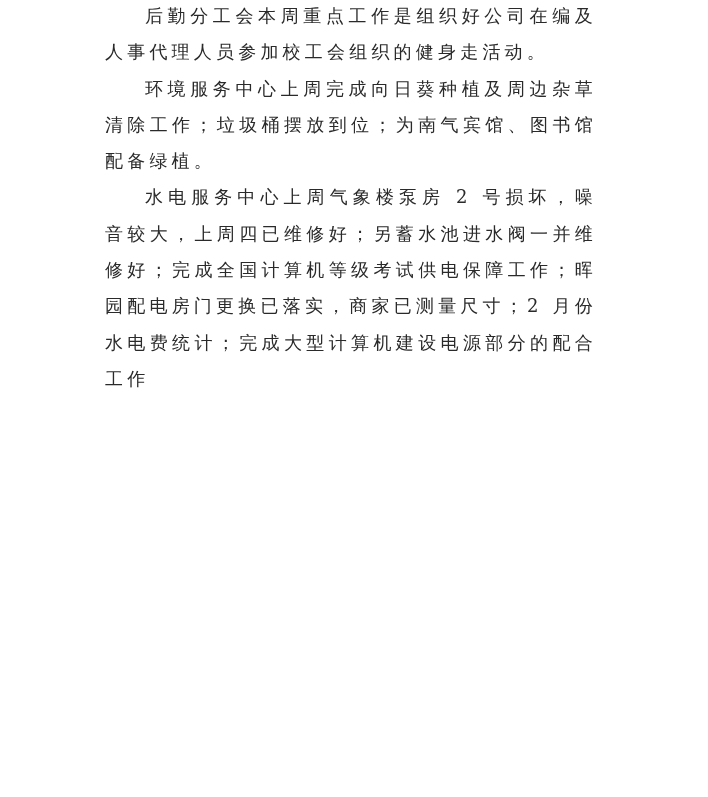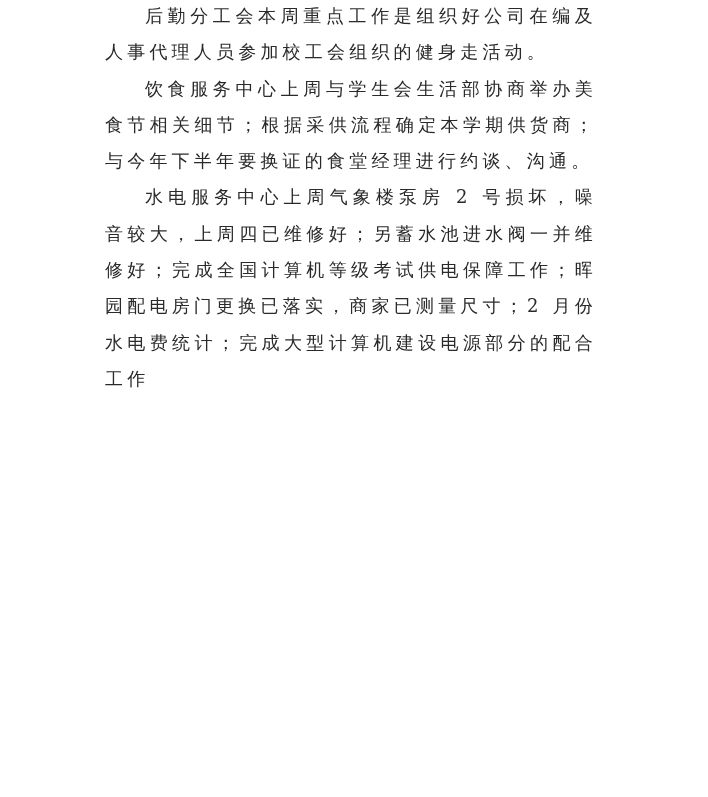--- a/index.html
+++ b/index.html
@@ -21,15 +21,15 @@
     text-align: justify;
     text-align-last: left;
     word-break: break-all;
   }
 </style>
 </head>
 <body>
 
 <div class="doc">
   <p class="para">后勤分工会本周重点工作是组织好公司在编及人事代理人员参加校工会组织的健身走活动。</p>
-  <p class="para">饮食服务中心上周与学生会生活部协商举办美食节相关细节；根据采供流程确定本学期供货商；与今年下半年要换证的食堂经理进行约谈、沟通。</p>
+  <p class="para">环境服务中心上周完成向日葵种植及周边杂草清除工作；垃圾桶摆放到位；为南气宾馆、图书馆配备绿植。</p>
   <p class="para">水电服务中心上周气象楼泵房 2 号损坏，噪音较大，上周四已维修好；另蓄水池进水阀一并维修好；完成全国计算机等级考试供电保障工作；晖园配电房门更换已落实，商家已测量尺寸；2 月份水电费统计；完成大型计算机建设电源部分的配合工作</p>
 </div>
 
 </body></html>

